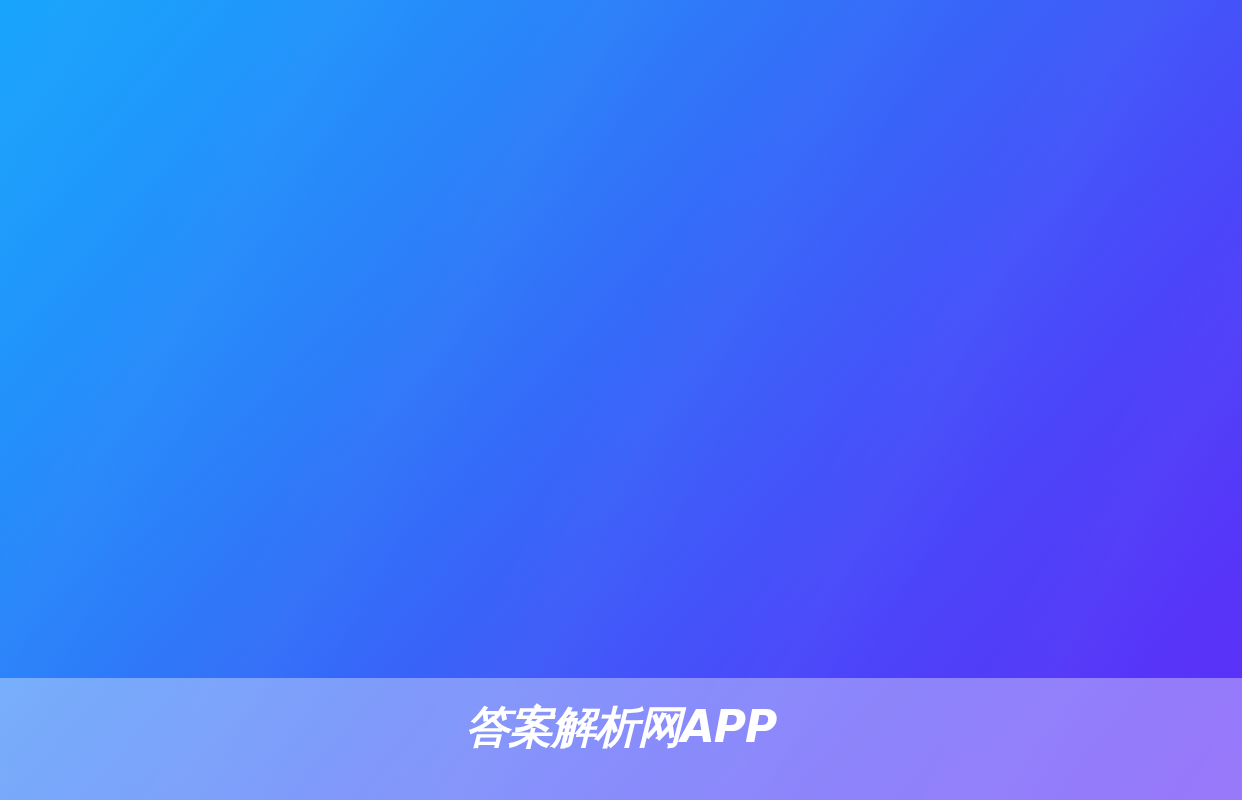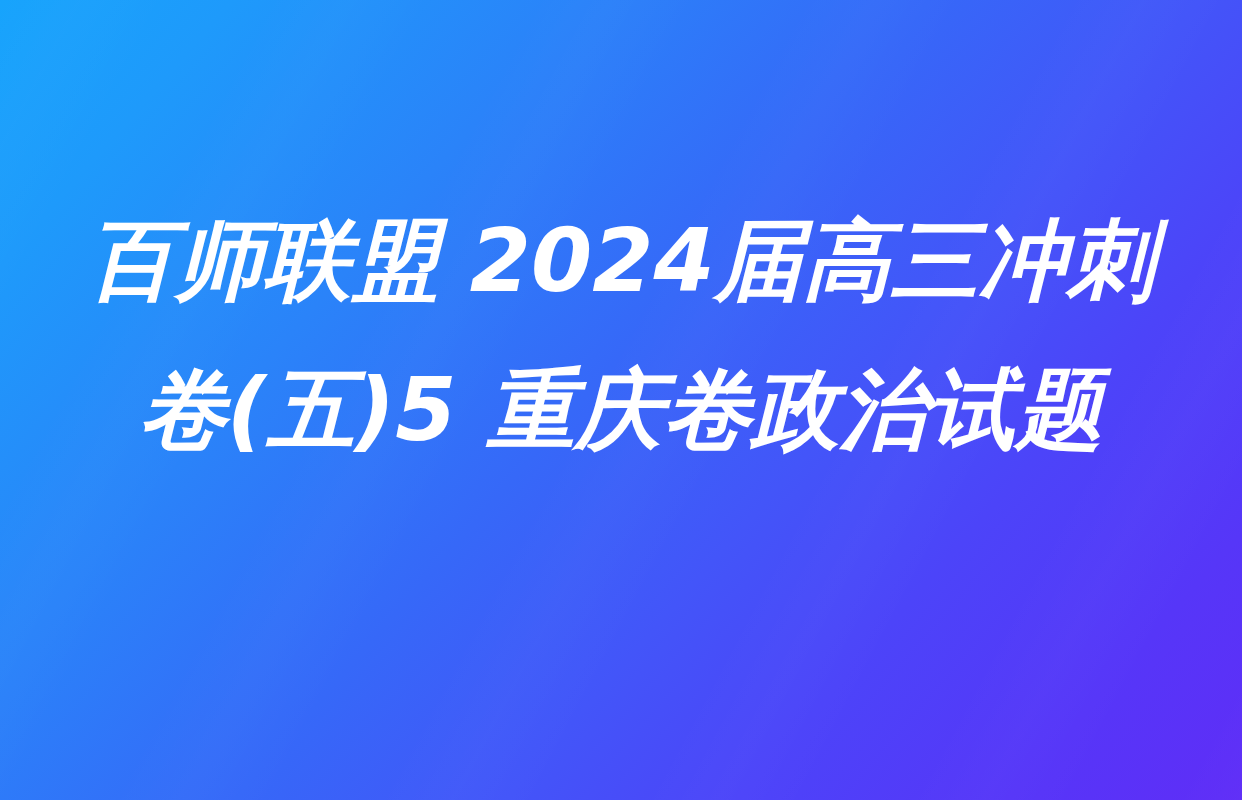--- a/index.html
+++ b/index.html
@@ -100,18 +100,18 @@
   }
 </style>
 </head>
 <body>
 
 <div class="canvas">
 
   <div class="gradient-bg"></div>
   <div class="gradient-sheen"></div>
 
-  <div class="title-wrap">
-    <h1 class="paper-title">百师联盟 2024届高三冲刺卷(五)5 重庆卷政治试题</h1>
+
+  <div class="watermark-band">
+    <div class="watermark-text">答案解析网APP</div>
   </div>
-
 
 </div>
 
 </body></html>

